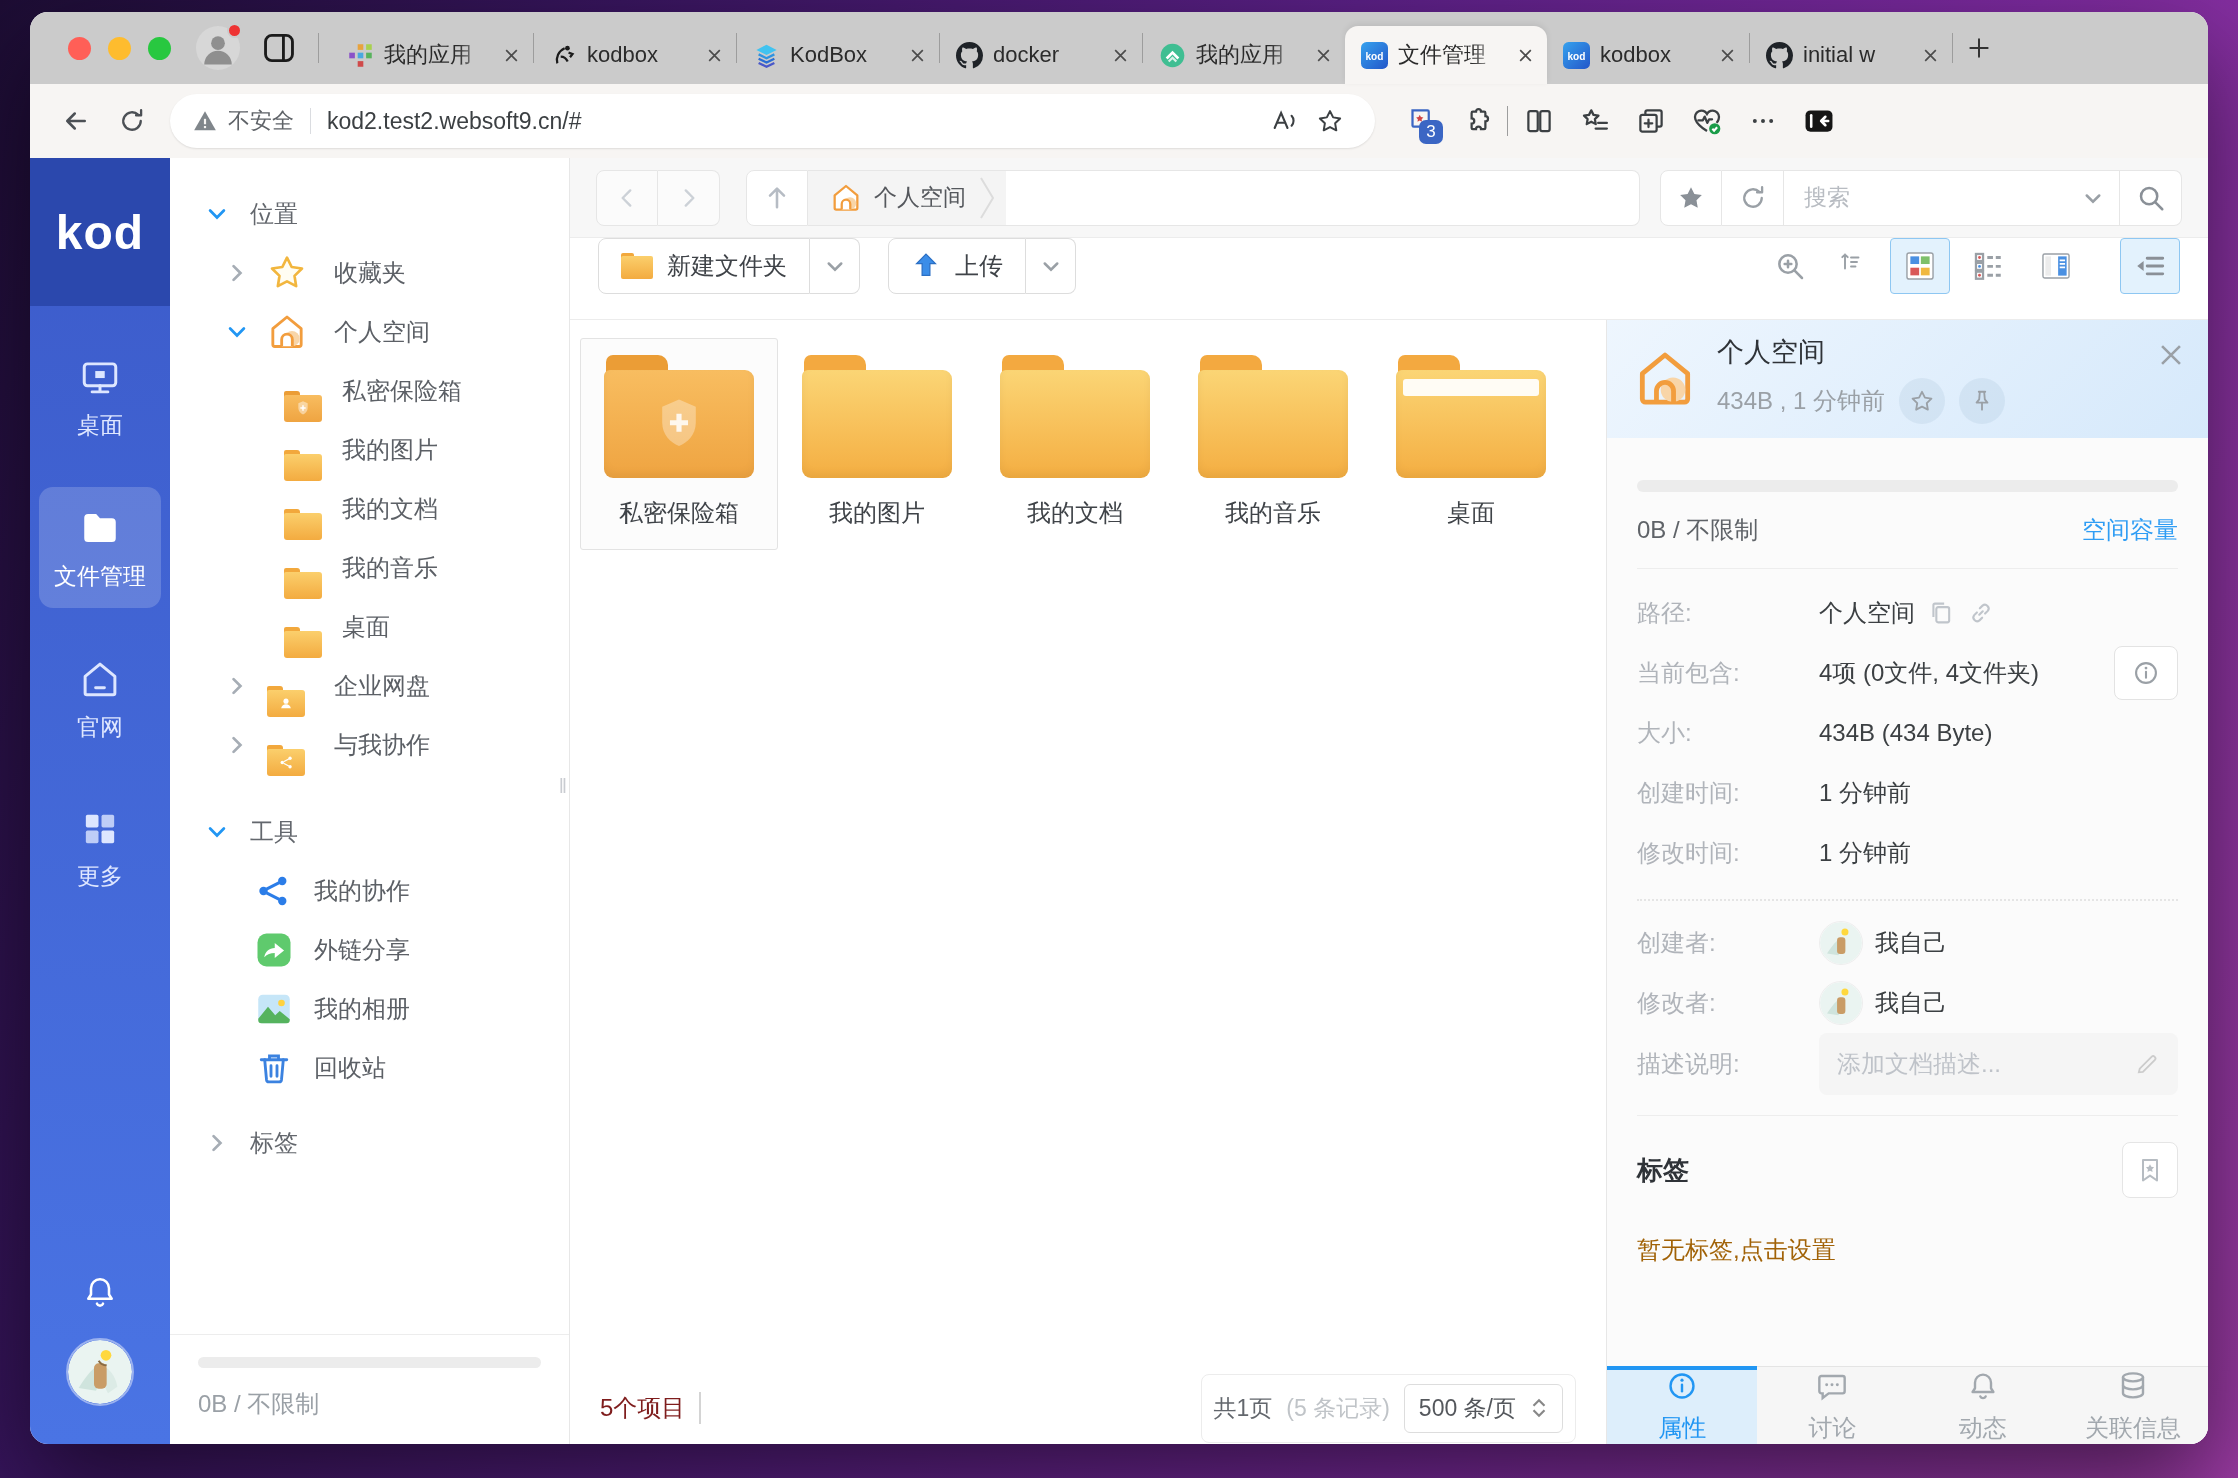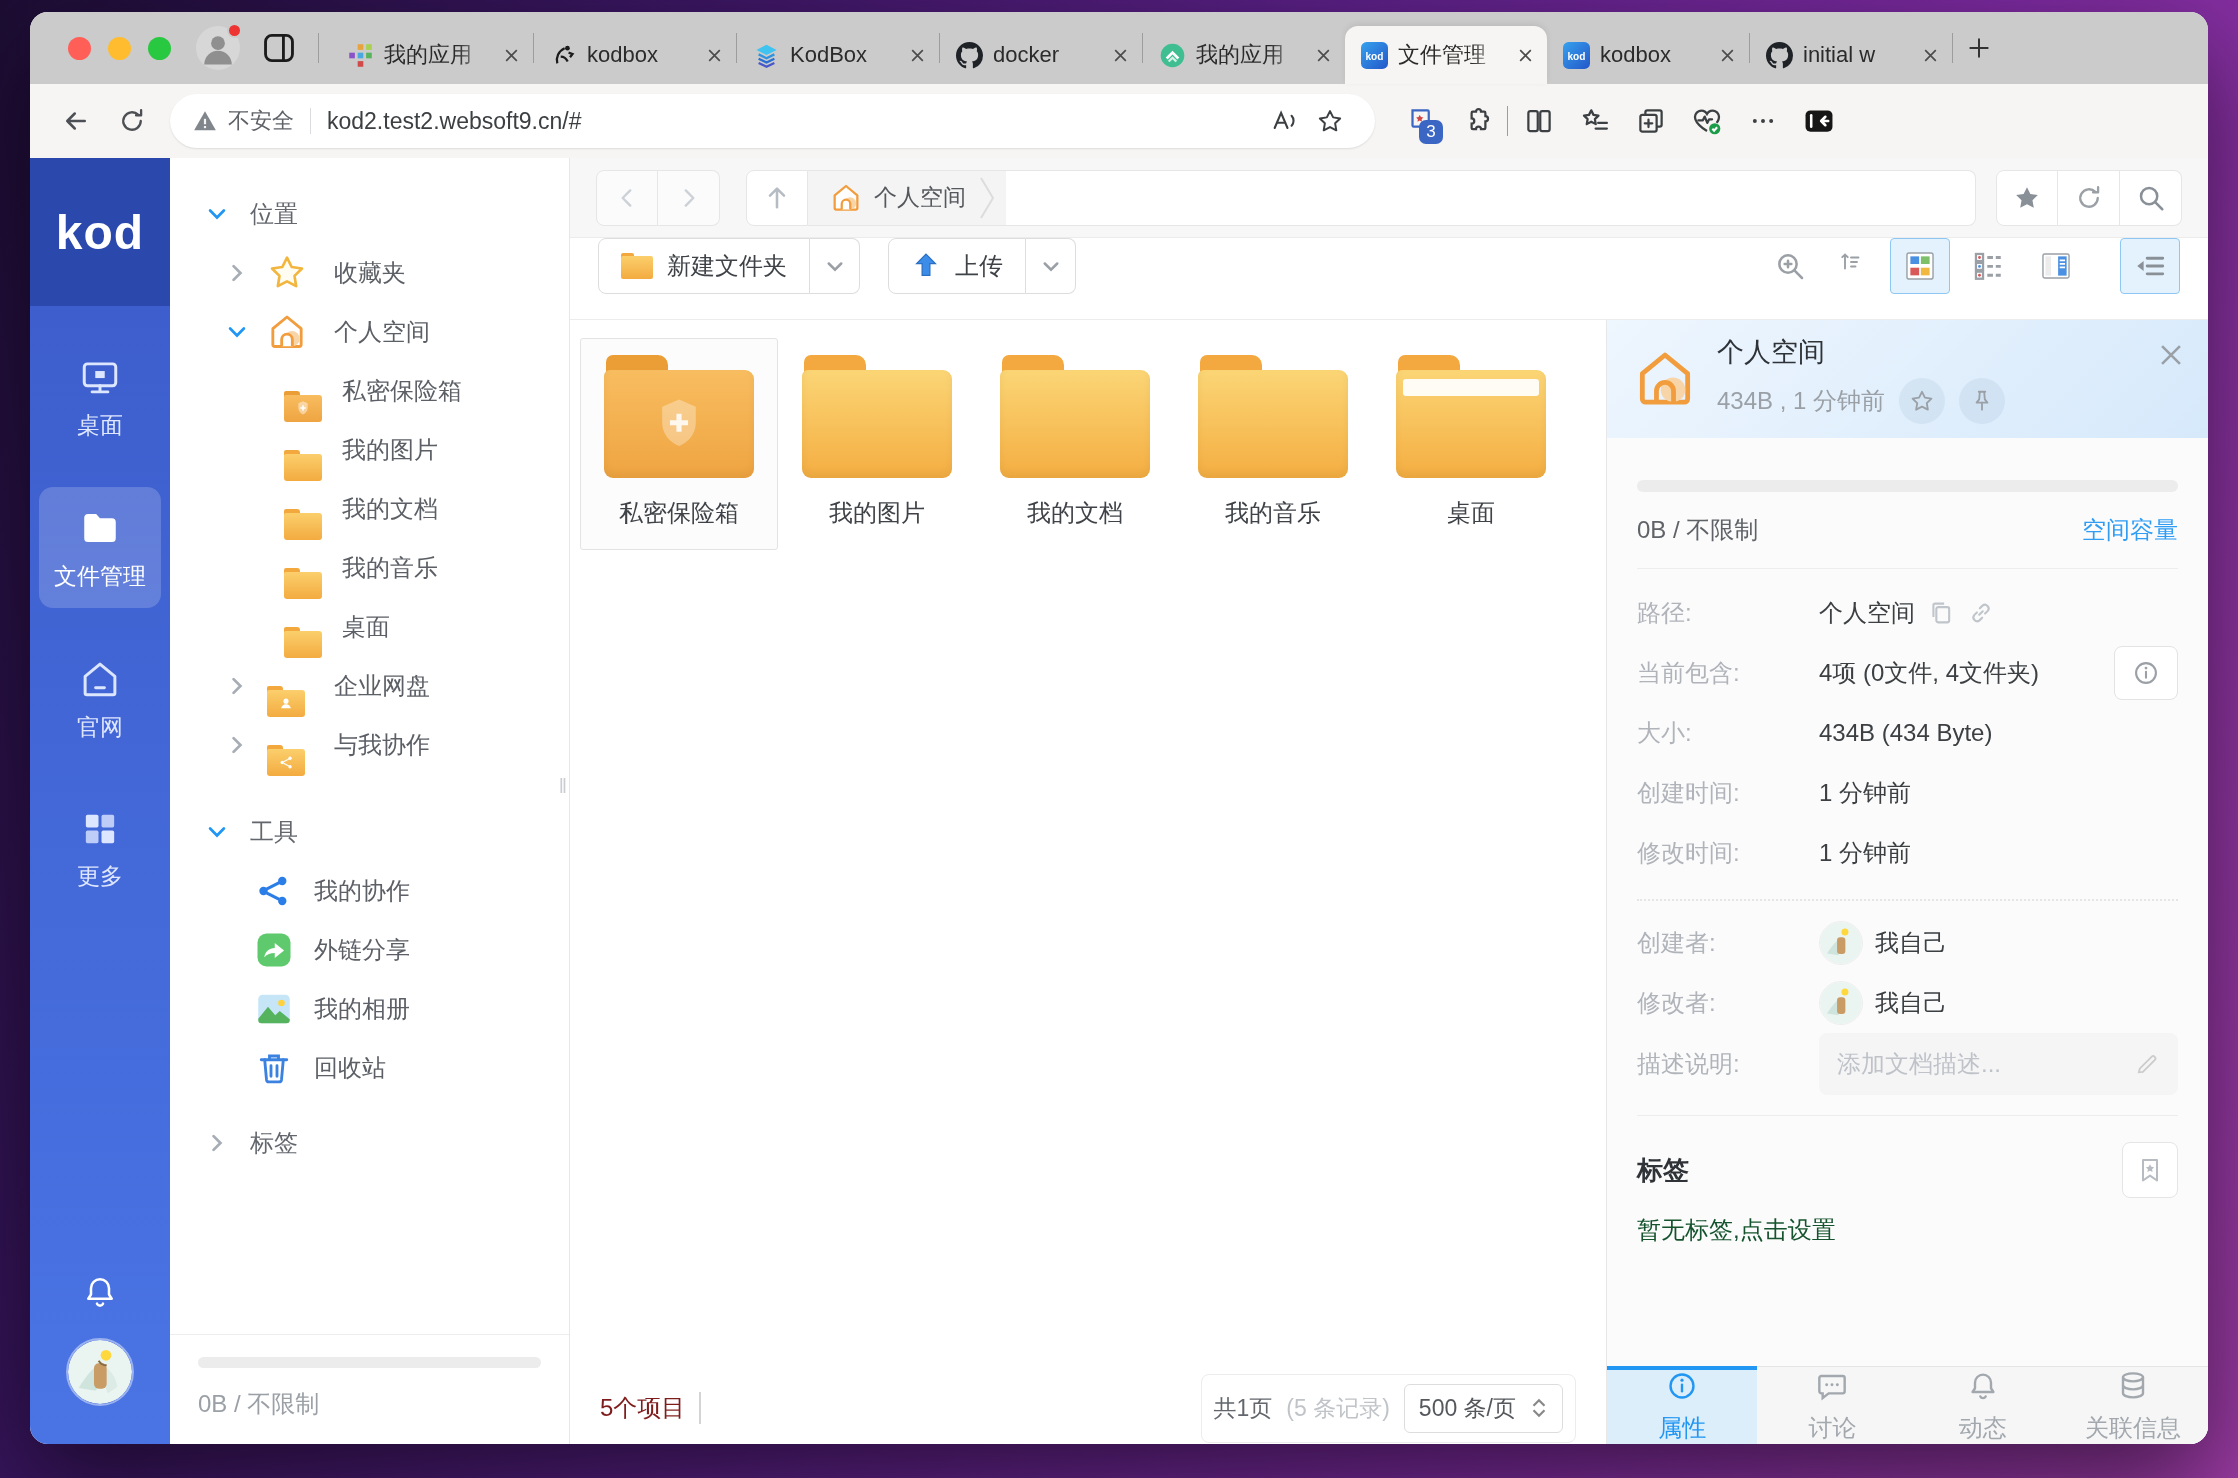--- a/index.html
+++ b/index.html
@@ -130,21 +130,21 @@
 .dvalue{color:#3c4043;display:flex;align-items:center;gap:12px;flex:1;min-width:0}
 .dinfobtn{margin-left:auto;width:64px;height:54px;border:1px solid #e3e3e3;border-radius:8px;background:#fff;display:flex;align-items:center;justify-content:center;color:#9aa0a6;cursor:pointer}
 .ddot{border-top:2px dotted #e5e5e5;margin:16px 0 12px}
 .uavatar{width:44px;height:44px;border-radius:50%;overflow:hidden;border:1px solid #eee;flex:none}
 .descfield{flex:1;background:#f5f5f5;border-radius:8px;height:62px;display:flex;align-items:center;padding:0 18px;color:#bfc3c9;cursor:text}
 .descfield .pen{margin-left:auto;color:#ccc}
 .dsep{border-top:1px solid #ededed;margin-top:20px}
 .dtagshead{display:flex;align-items:center;margin-top:26px}
 .dtagstitle{font-size:26px;font-weight:bold;color:#2f3338}
 .dtagbtn{margin-left:auto;width:56px;height:56px;border:1px solid #e5e5e5;border-radius:8px;background:#fff;display:flex;align-items:center;justify-content:center;color:#b6bcc2;cursor:pointer}
-.dtagsempty{color:#14532d;margin-top:16px}
+.dtagsempty{color:#a16207;margin-top:36px}
 .dtabs{height:78px;flex:none;border-top:1px solid #e4e4e4;display:flex;background:#f6f6f6}
 .dtab{flex:1;display:flex;flex-direction:column;align-items:center;justify-content:center;gap:10px;font-size:24px;color:#a2a8ae;border-top:4px solid transparent;margin-top:-1px;cursor:pointer}
 .dtab.active{background:#ddeefb;border-top-color:#2196f3;color:#2196f3}
 </style>
 </head>
 <body>
 
 <div class="window">
 
   <div class="tabstrip">
@@ -625,20 +625,26 @@
             <svg width="28" height="28" viewBox="0 0 24 24" fill="currentColor">
               <path d="M12 2.8l2.9 5.8 6.4.9-4.6 4.5 1.1 6.4L12 17.4l-5.8 3 1.1-6.4L2.7 9.5l6.4-.9z"></path>
             </svg>
           </div>
         <div class="nbox refbox">
             <svg width="28" height="28" viewBox="0 0 24 24" fill="none" stroke="currentColor" stroke-width="2" stroke-linecap="round">
               <path d="M19.5 12a7.5 7.5 0 1 1-2.1-5.2"></path>
               <path d="M19.8 2.8v4.3h-4.3" stroke-linejoin="round"></path>
             </svg>
           </div>
+        <div class="nbox searchbox">
+          <input placeholder="搜索" style="">
+          <svg width="20" height="20" viewBox="0 0 16 16">
+              <path d="M3 6l5 5 5-5" fill="none" stroke="#9aa0a6" stroke-width="2" stroke-linecap="round"></path>
+            </svg>
+        </div>
         <div class="nbox magbox">
             <svg width="30" height="30" viewBox="0 0 24 24" fill="none" stroke="currentColor" stroke-width="2">
               <circle cx="10.5" cy="10.5" r="6.5"></circle>
               <path d="M15.5 15.5L21 21" stroke-linecap="round"></path>
             </svg>
           </div>
       </div>
 
       <div class="actrow">
         <div class="grp">

